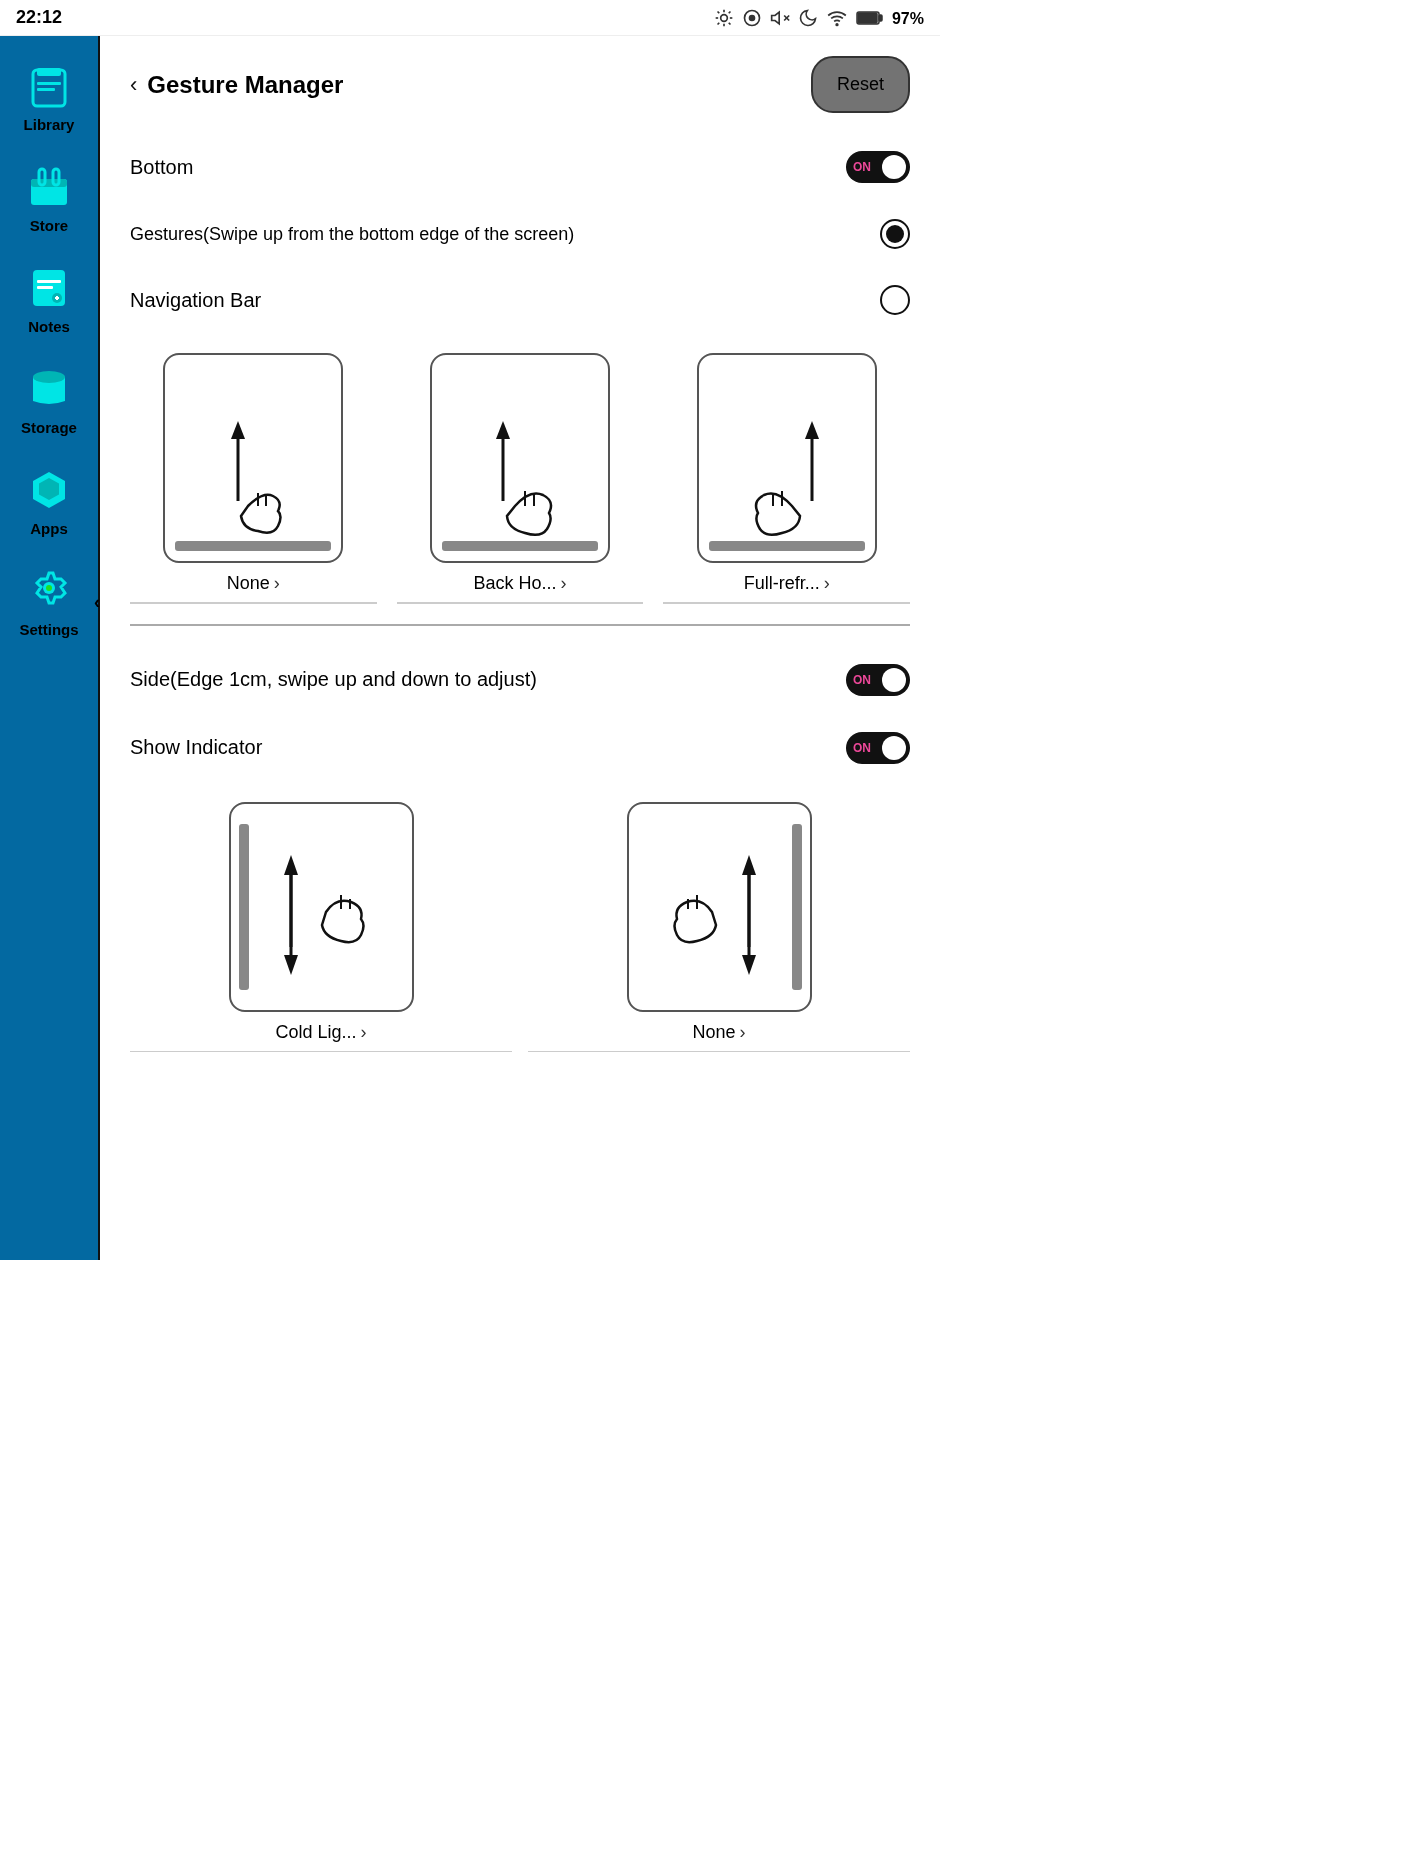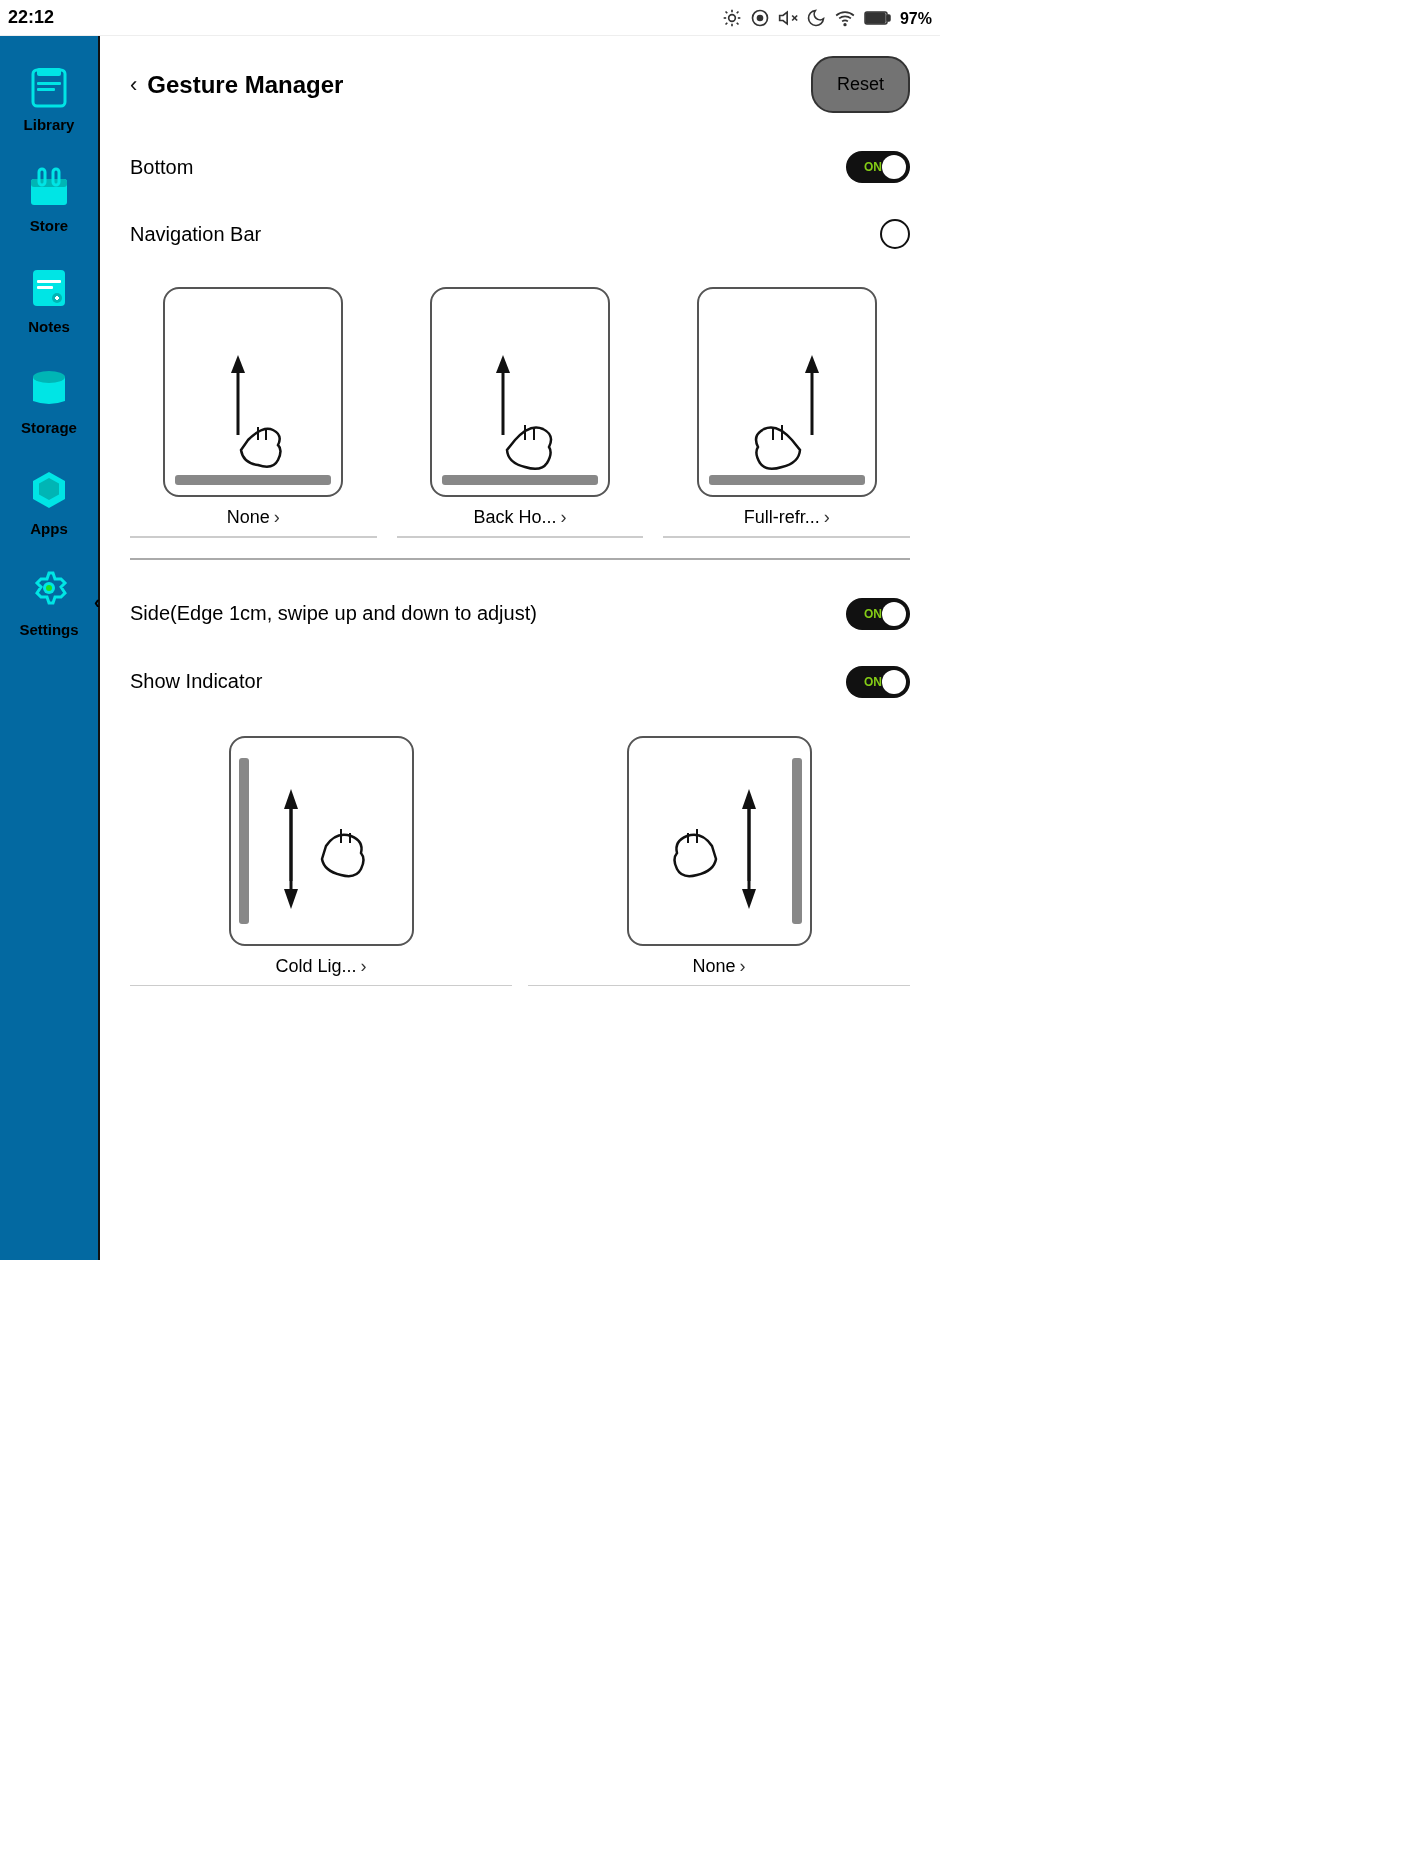--- a/index.html
+++ b/index.html
@@ -11,21 +11,21 @@
       overflow: hidden;
       display: flex;
       flex-direction: column;
     }
 
     
     .status-bar {
       display: flex;
       align-items: center;
       justify-content: space-between;
-      padding: 0 8px;
+      padding: 0 16px;
       height: 36px;
       background: #fff;
       border-bottom: 1px solid #eee;
       flex-shrink: 0;
     }
     .status-time {
       font-size: 18px;
       font-weight: bold;
     }
     .status-icons {
@@ -135,25 +135,25 @@
       height: 32px;
       border-radius: 16px;
       background: #111;
       display: flex;
       align-items: center;
       padding: 3px 4px;
       cursor: pointer;
       position: relative;
     }
     .toggle .on-label {
-      color: #84cc16;
+      color: #ec4899;
       font-size: 12px;
       font-weight: bold;
       position: absolute;
-      left: 18px;
+      left: 7px;
     }
     .toggle .knob {
       width: 24px;
       height: 24px;
       border-radius: 50%;
       background: #fff;
       position: absolute;
       right: 4px;
     }
 
@@ -410,20 +410,24 @@
     </div>
 
     <div class="section-row">
       <span class="section-label">Bottom</span>
       <div class="toggle">
         <span class="on-label">ON</span>
         <div class="knob"></div>
       </div>
     </div>
 
+    <div class="section-row">
+      <span class="section-label" style="font-size:18px;">Gestures(Swipe up from the bottom edge of the screen)</span>
+      <div class="radio selected"></div>
+    </div>
 
     <div class="section-row">
       <span class="section-label">Navigation Bar</span>
       <div class="radio"></div>
     </div>
 
     <div class="gesture-cards">
 
       <div class="gesture-card">
         <div class="card-frame">

